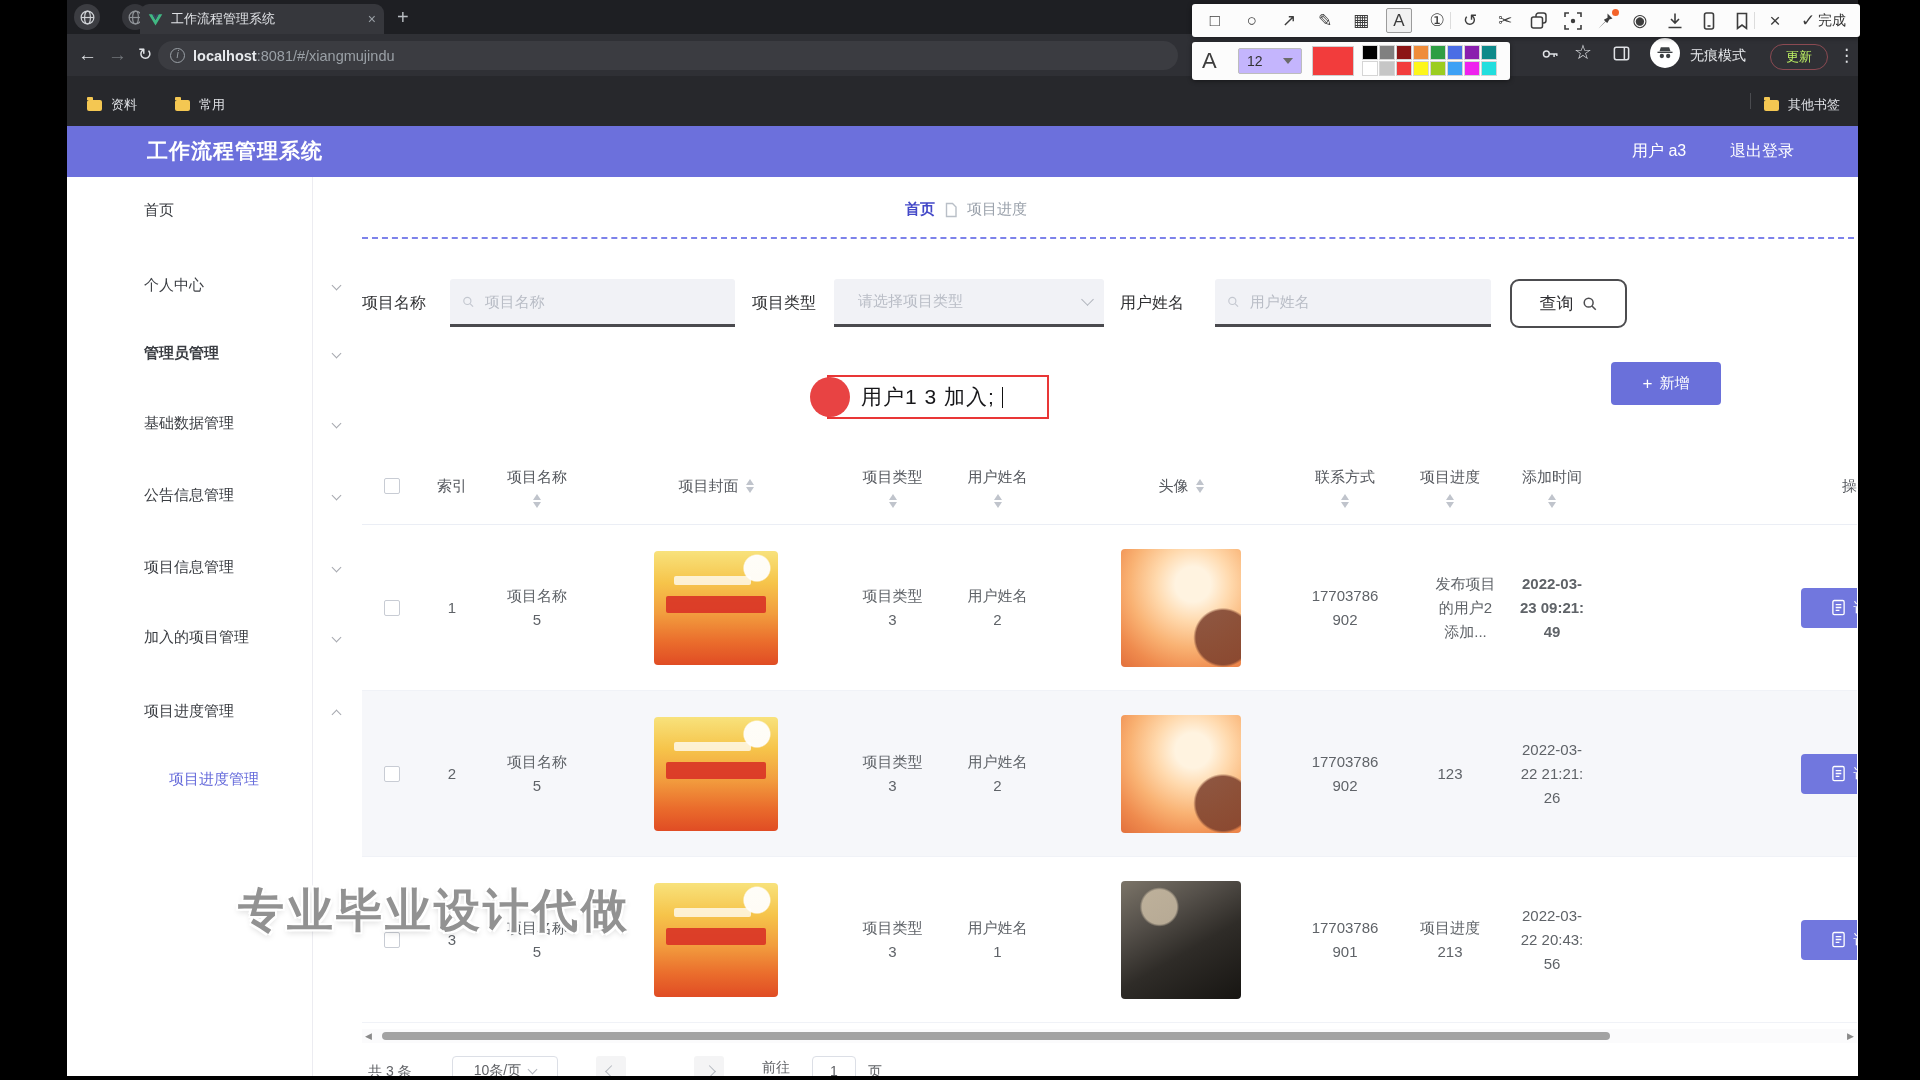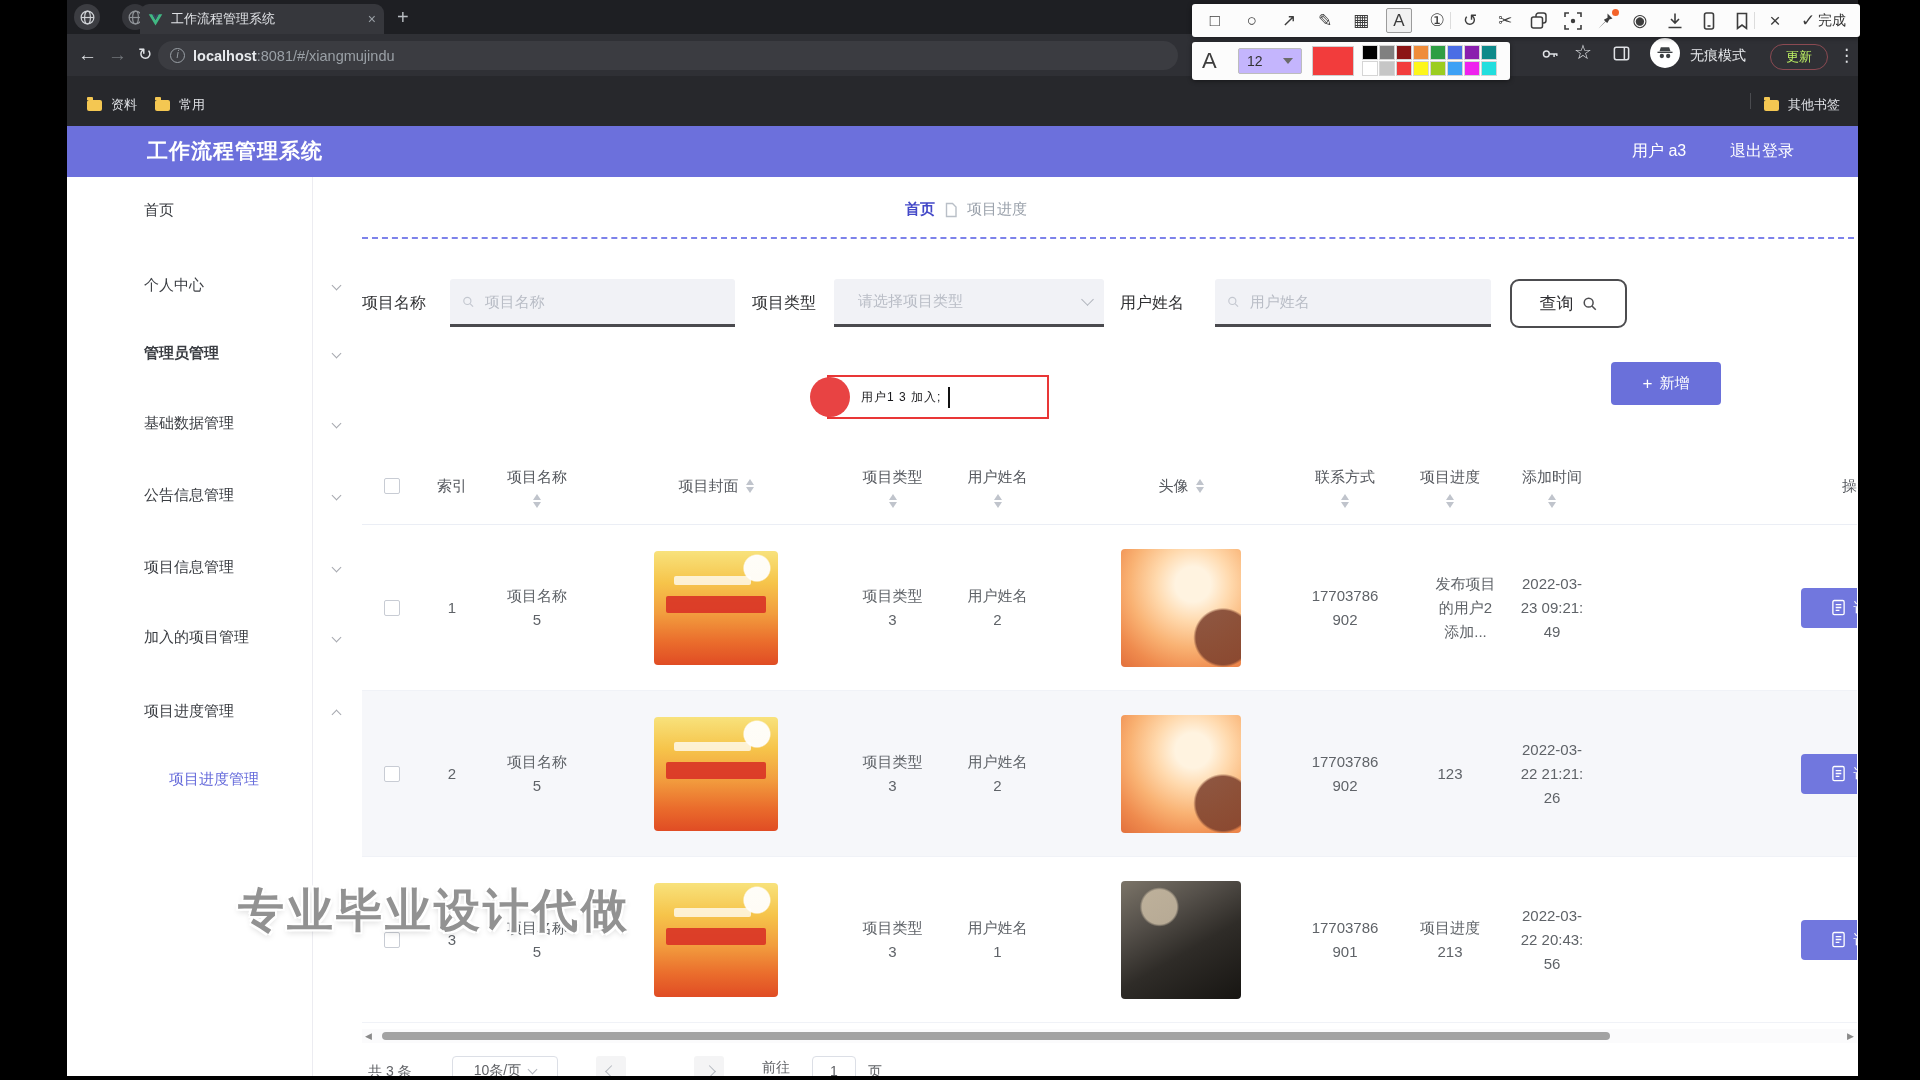--- a/index.html
+++ b/index.html
@@ -60,21 +60,21 @@
   .dashline{left:362px;top:237px;width:1492px;border-top:2px dashed #7d82ea;z-index:6;}
   .flabel{color:#303133;font-size:16px;z-index:6;}
   .finput{background:#f1f2f6;border:none;border-bottom:3px solid #4a4a4e;border-radius:3px 3px 0 0;height:48px;display:flex;align-items:center;gap:8px;padding:0 12px;z-index:6;}
   .finput input{border:none;outline:none;background:transparent;font-size:15px;color:#333;width:100%;}
   .finput input::placeholder{color:#b9bdc6;}
   .ph{color:#b9bdc6;font-size:15px;flex:1;}
   .sel-chev{width:9px;height:9px;border-right:1.6px solid #b0b4bc;border-bottom:1.6px solid #b0b4bc;transform:rotate(45deg);margin-top:-4px;}
   .searchbtn{left:1510px;top:279px;width:117px;height:49px;background:#fff;border:2px solid #4c4c4f;border-radius:9px;display:flex;align-items:center;justify-content:center;gap:8px;font-size:17px;color:#2f2f33;z-index:6;}
   .addbtn{left:1611px;top:362px;width:110px;height:43px;background:#6a70da;border-radius:4px;color:#fff;font-size:15px;display:flex;align-items:center;justify-content:center;gap:7px;z-index:6;}
   .notebox{left:827px;top:375px;width:222px;height:44px;border:2.5px solid #e93636;background:#fff;display:flex;align-items:center;padding-left:32px;z-index:45;}
-  .notetext{font-size:12px;color:#17171a;letter-spacing:1px;}
+  .notetext{font-size:21px;color:#17171a;letter-spacing:1px;}
   .caret-bar{display:inline-block;width:1.5px;height:21px;background:#111;margin-left:7px;vertical-align:middle;}
   .notedot{left:810px;top:377px;width:40px;height:40px;border-radius:50%;background:#e84343;z-index:46;}
   
   .tablewrap{left:362px;top:448px;width:1495px;height:575px;overflow:hidden;z-index:7;}
   .trow{display:flex;width:1740px;align-items:center;}
   .thead{height:77px;border-bottom:1px solid #ebeef5;}
   .tbody-row{height:166px;border-bottom:1px solid #f0f2f7;}
   .striped{background:#f6f7fa;}
   .tc{display:flex;align-items:center;justify-content:center;flex-direction:column;color:#5f6368;font-size:15px;line-height:24px;}
   .c0{width:60px;}.c1{width:60px;}.c2{width:110px;}.c3{width:248px;}.c4{width:105px;}.c5{width:105px;}
@@ -172,21 +172,21 @@
   </div>
   <span class="abs" style="left:1690px;top:47px;font-size:14px;color:#e8eaed;z-index:2;">无痕模式</span>
   <div class="abs upd-pill"><span>更新</span></div>
   <span class="abs" style="left:1838px;top:45px;font-size:17px;color:#dfe1e5;z-index:2;">⋮</span>
 
   <div class="abs bookbar">
     <div class="abs bk-item" style="left:20px;top:20px;">
       <span class="folder"></span>
       <span class="bk-label">资料</span>
     </div>
-    <div class="abs bk-item" style="left:88px;top:20px;">
+    <div class="abs bk-item" style="left:108px;top:20px;">
       <span class="folder"></span>
       <span class="bk-label">常用</span>
     </div>
     <div class="abs sep-v" style="left:1683px;top:17px;height:16px;"></div>
     <div class="abs bk-item" style="left:1697px;top:20px;">
       <span class="folder"></span>
       <span class="bk-label">其他书签</span>
     </div>
   </div>
 
@@ -442,21 +442,21 @@
       <div class="tc c7">
           <div class="avatar" data-variant="warm-portrait"></div>
         </div>
       <div class="tc c8">
           <span class="wrapcell" style="width:68px;">17703786902</span>
         </div>
       <div class="tc c9">
           <span class="wrapcell" style="width:64px;margin-left:31px;">发布项目的用户2添加...</span>
         </div>
       <div class="tc c10">
-          <span class="wrapcell" style="width:66px;">2022-03-23 09:21:49</span>
+          <span class="wrapcell" style="width:66px;font-weight:bold;">2022-03-23 09:21:49</span>
         </div>
       <div class="tc c11">
           <div class="detailbtn">
             <svg width="15" height="17" viewBox="0 0 16 18" fill="none" stroke="#fff" stroke-width="1.4">
               <rect x="2" y="1.5" width="12" height="15" rx="1.5"></rect>
               <path d="M5 6h6M5 9h6M5 12h4"></path>
             </svg>
             <span>详情</span>
           </div>
         </div>

